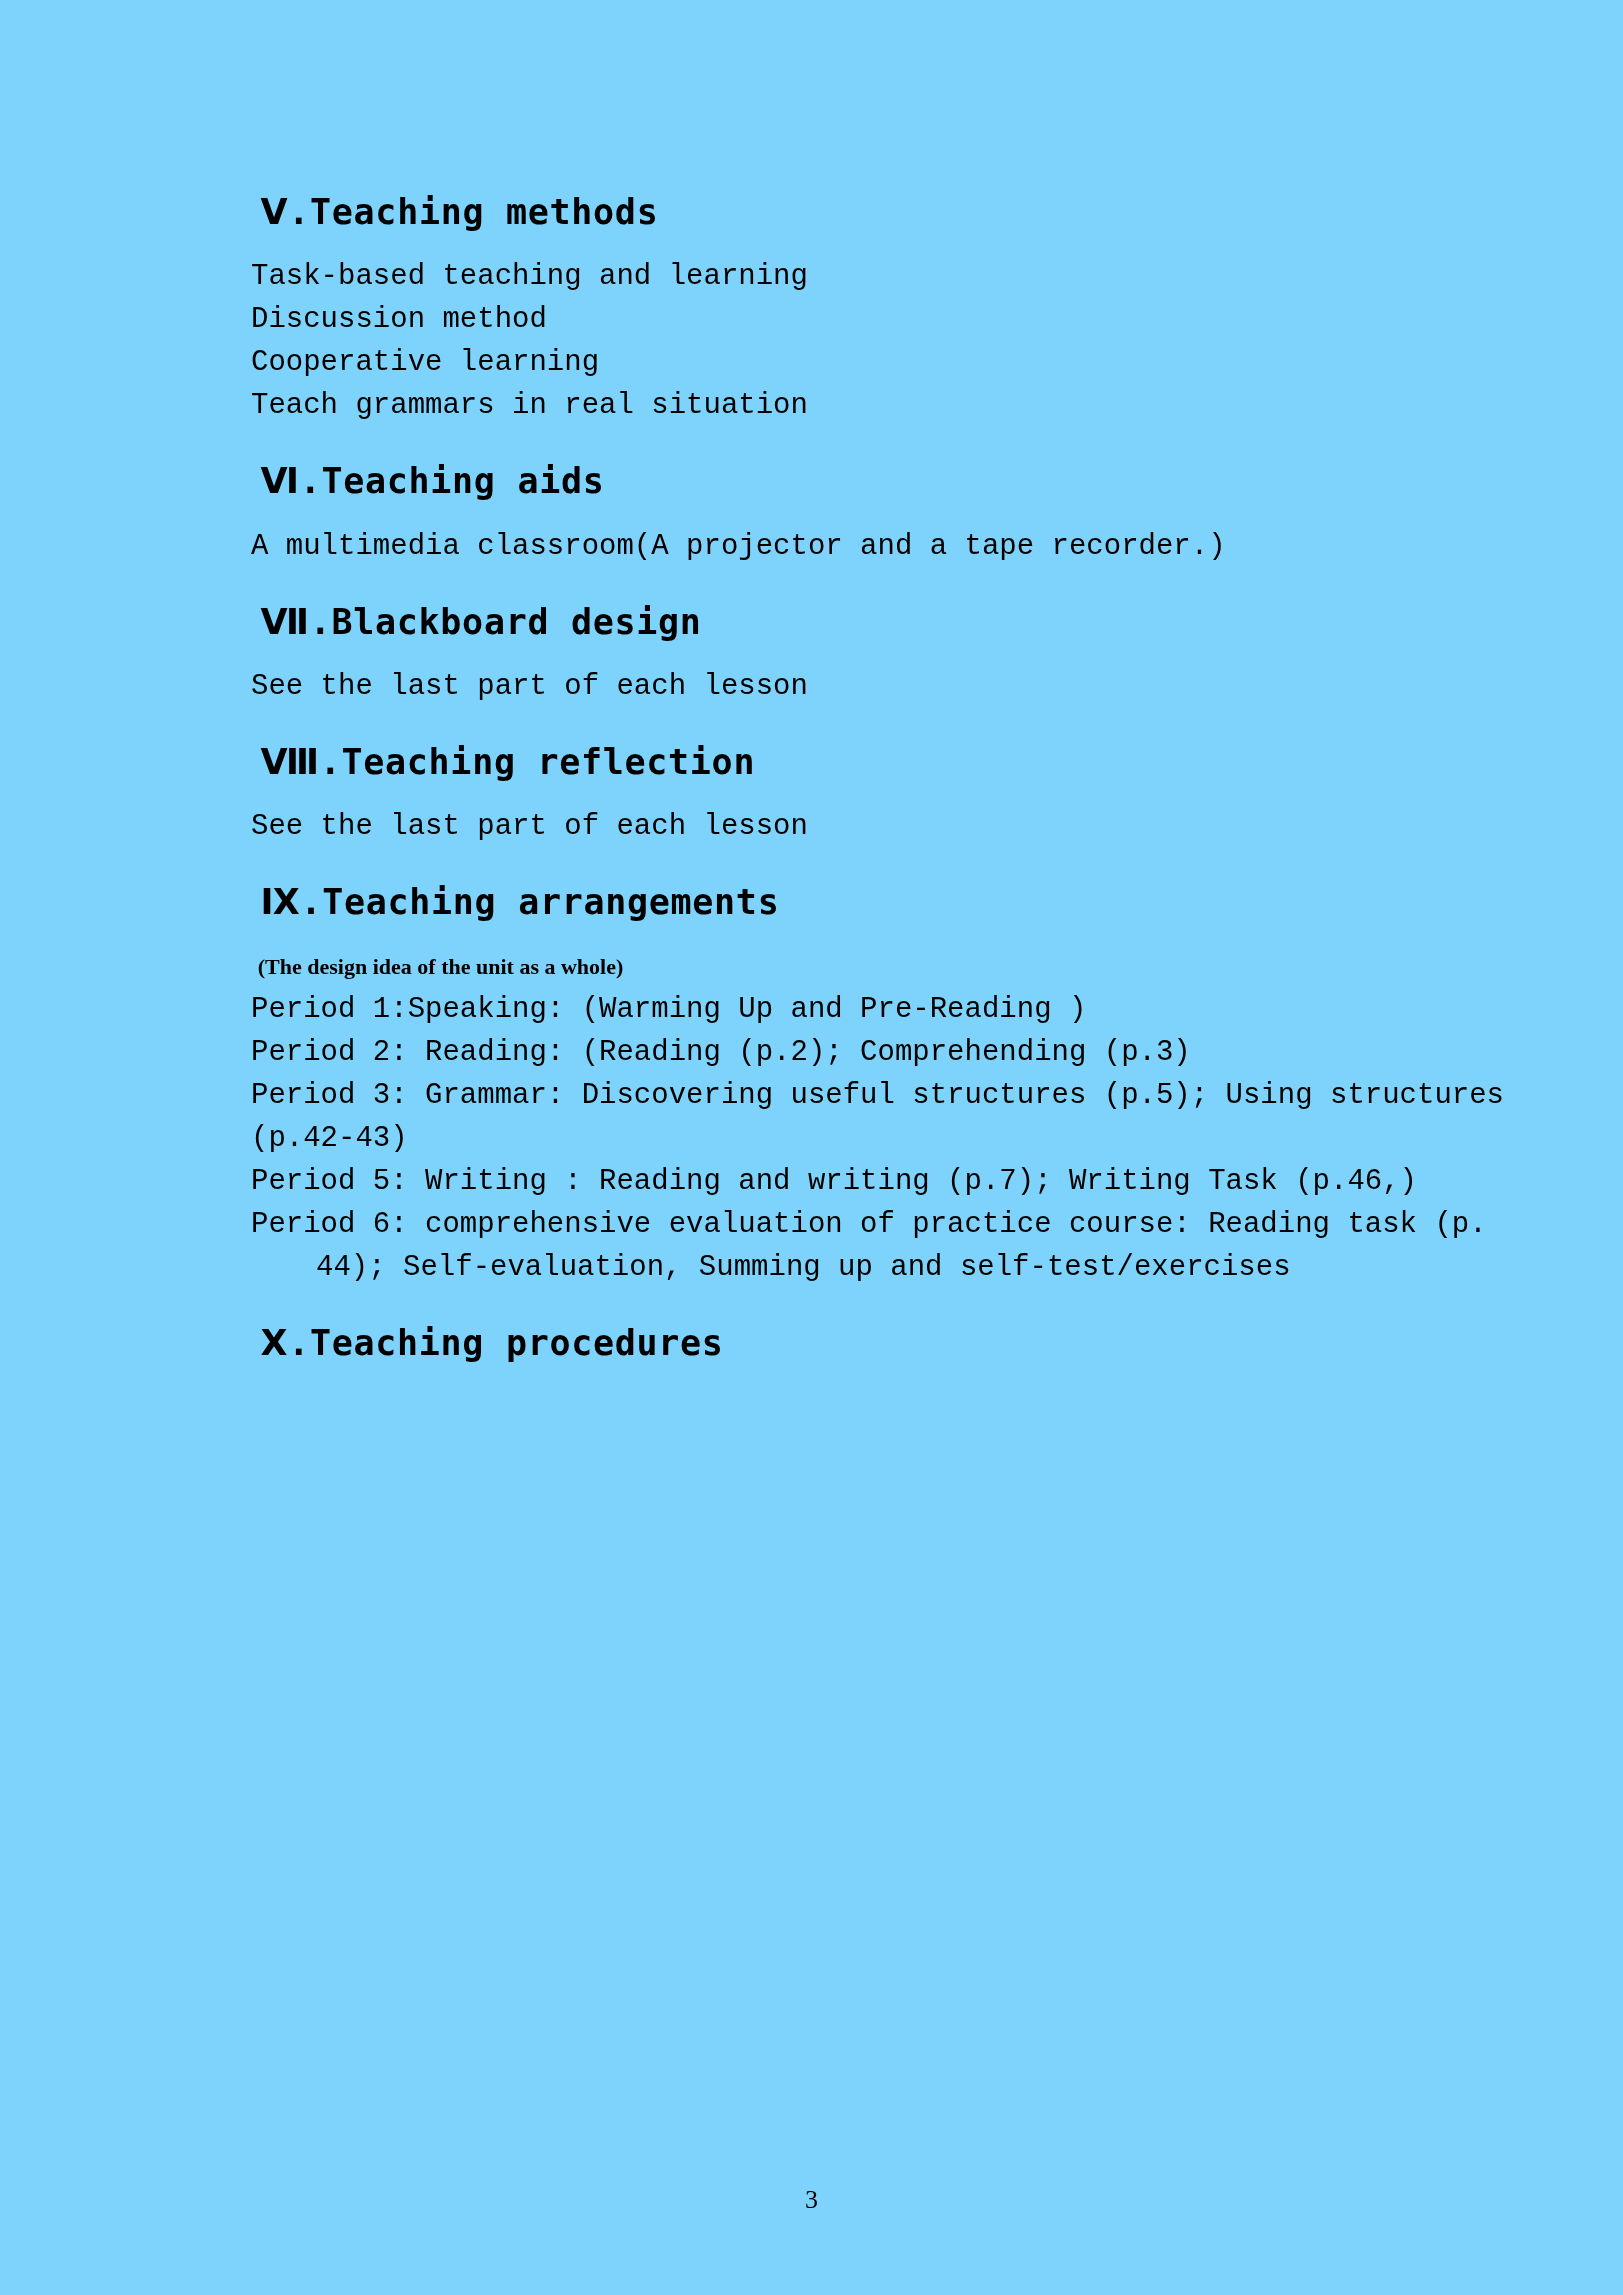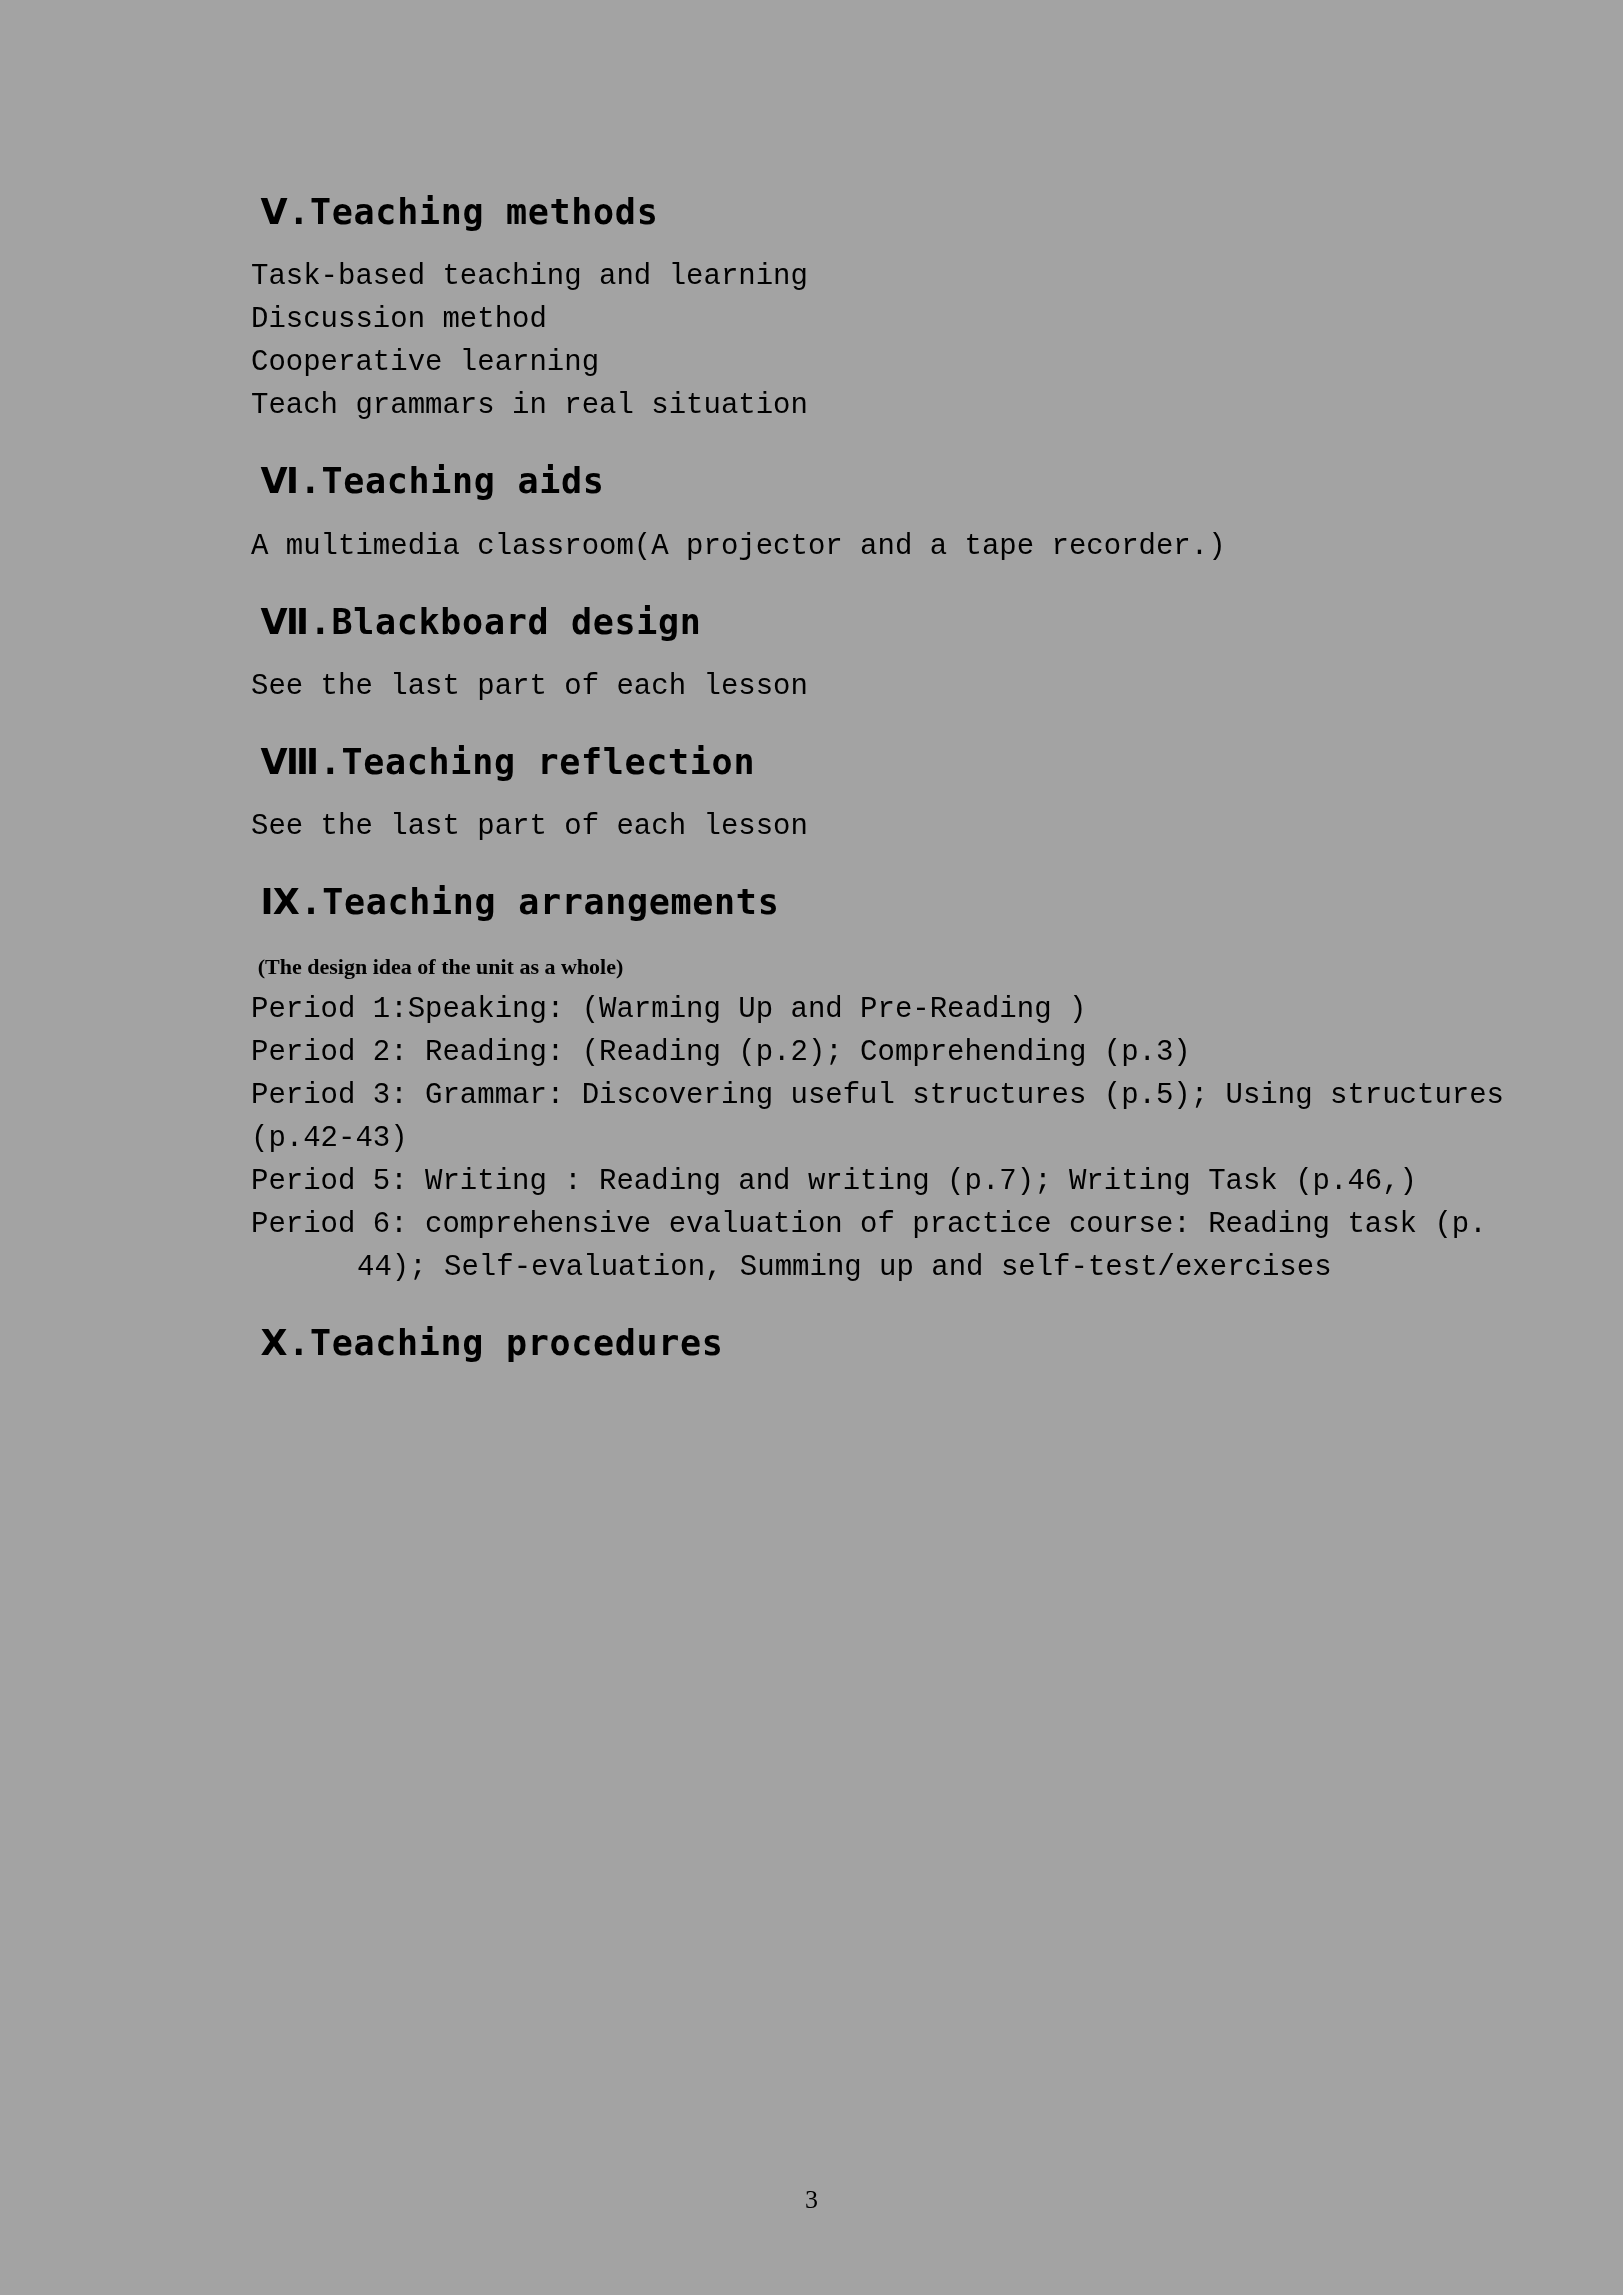--- a/index.html
+++ b/index.html
@@ -10,21 +10,21 @@
   body {
     width: 1623px;
     height: 2295px;
     position: relative;
     font-family: "Liberation Mono", "DejaVu Sans Mono", monospace;
     color: #000000;
   }
   .page {
     position: absolute;
     inset: 0;
-    background: #a3a3a3;
+    background: #7dd3fc;
   }
   .content {
     position: absolute;
     left: 251px;
     top: 191px;
     width: 1173px;
   }
   .section-heading {
     font-family: "DejaVu Sans Mono", "DejaVu Sans", monospace;
     font-weight: bold;
@@ -45,21 +45,21 @@
   }
   .subheading {
     font-family: "Liberation Serif", "DejaVu Serif", serif;
     font-weight: bold;
     font-size: 22px;
     line-height: 43px;
     margin-left: 6.8px;
     white-space: pre;
   }
   .indent-a { }
-  .indent-b { margin-left: 106px; }
+  .indent-b { margin-left: 65px; }
   .footer {
     position: absolute;
     bottom: 80px;
     left: 0;
     width: 100%;
     text-align: center;
     font-family: "Liberation Serif", "DejaVu Serif", serif;
     font-size: 26px;
   }
 </style>

